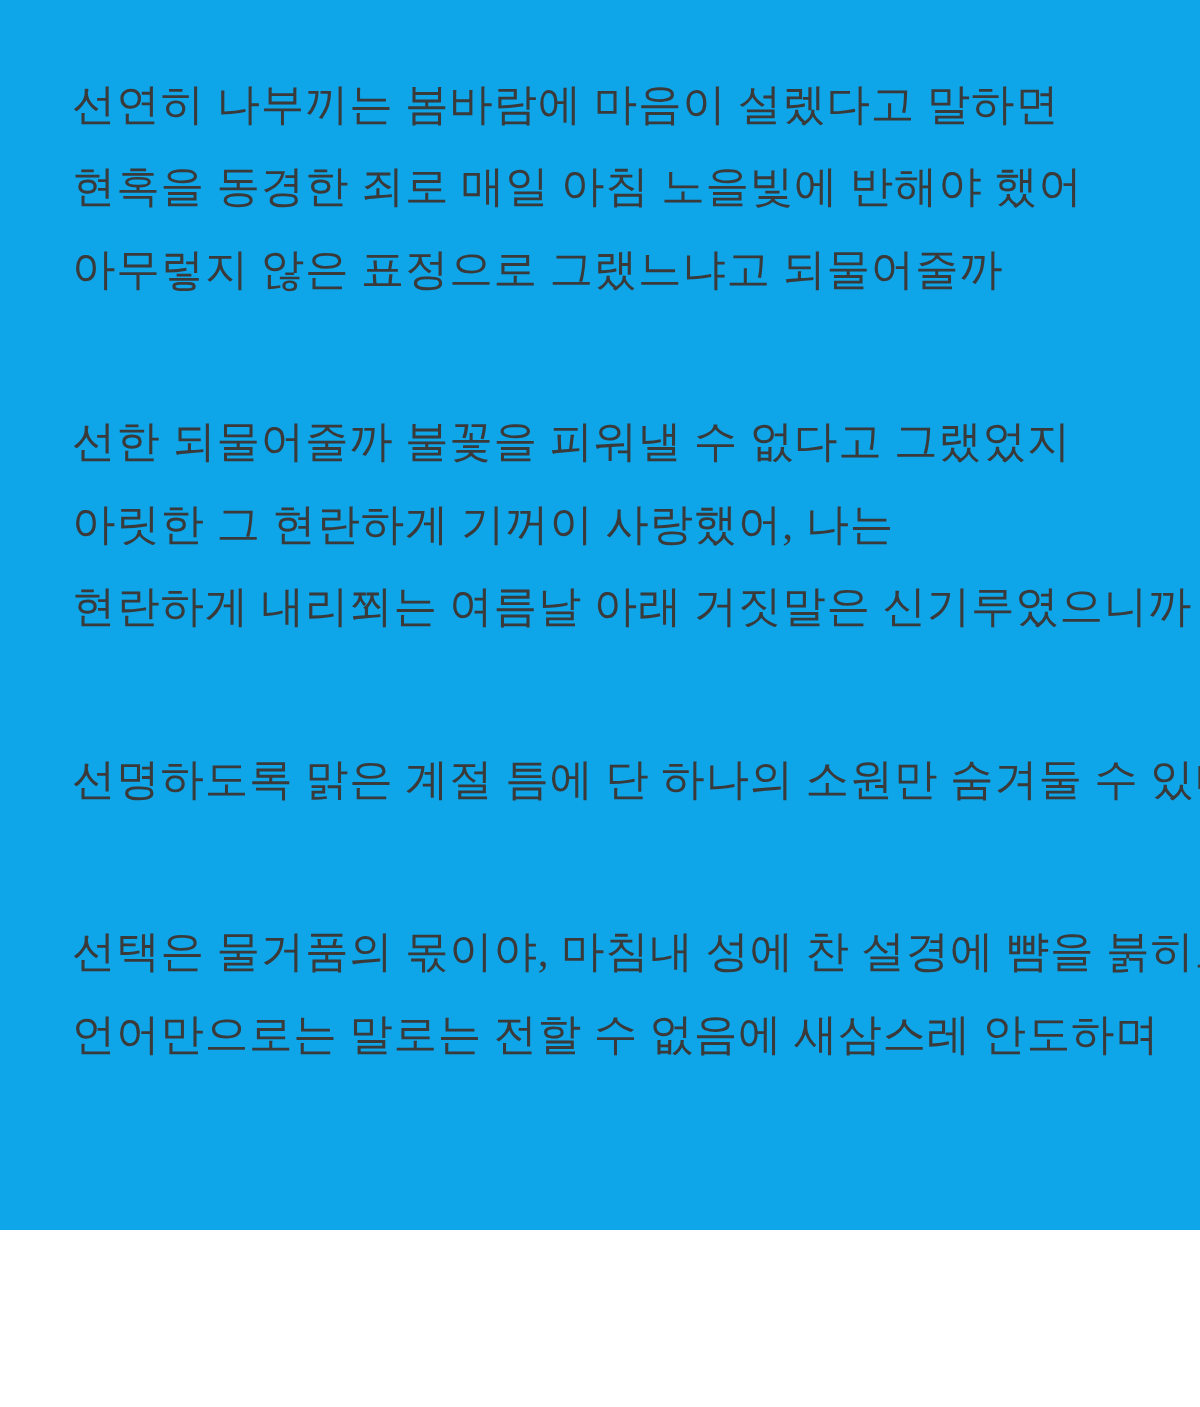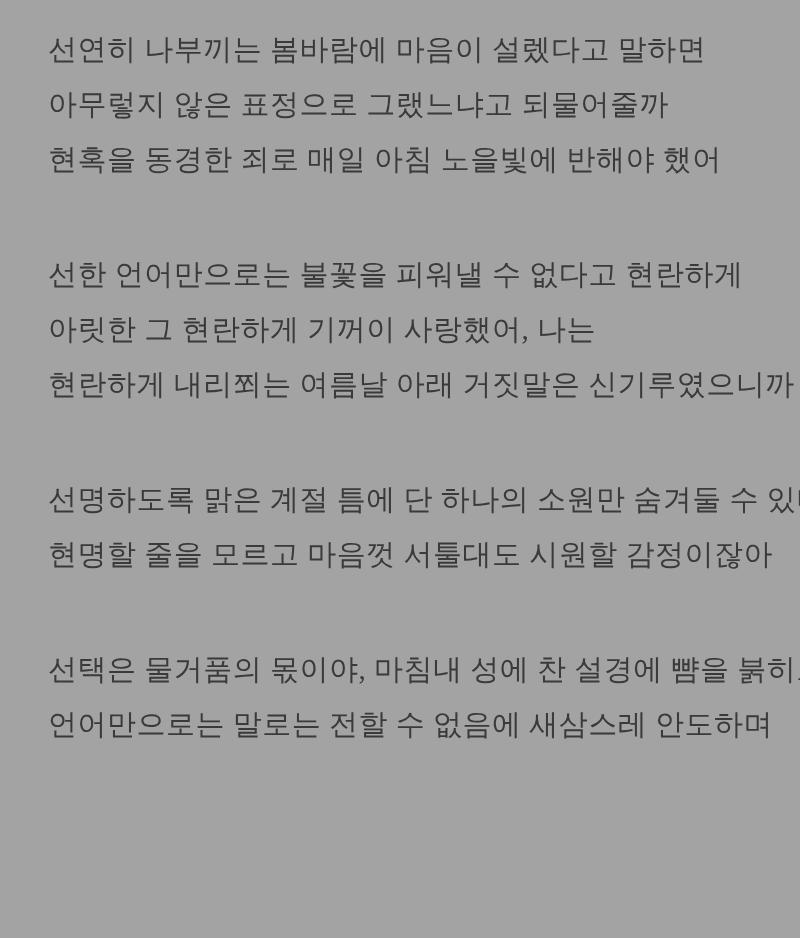--- a/index.html
+++ b/index.html
@@ -9,23 +9,23 @@
   }
   body {
     width: 800px;
     height: 938px;
     overflow: hidden;
     font-family: "Liberation Serif", "DejaVu Serif", serif;
   }
   .page {
     box-sizing: border-box;
     width: 800px;
-    height: 938px;
-    padding: 22px 20px 0 48px;
-    background: #a3a3a3;
+    height: 820px;
+    padding: 43px 20px 0 48px;
+    background: #0ea5e9;
   }
   .stanza {
     margin: 0 0 60px 0;
     padding: 0;
   }
   .line {
     font-size: 29px;
     line-height: 55px;
     color: #3a3a3a;
     letter-spacing: 0.5px;
@@ -33,33 +33,32 @@
     font-weight: 400;
   }
 </style>
 </head>
 <body>
 
 <div class="page">
 
   <p class="stanza">
     <span class="line" style="display:block">선연히 나부끼는 봄바람에 마음이 설렜다고 말하면</span>
+    <span class="line" style="display:block">현혹을 동경한 죄로 매일 아침 노을빛에 반해야 했어</span>
     <span class="line" style="display:block">아무렇지 않은 표정으로 그랬느냐고 되물어줄까</span>
-    <span class="line" style="display:block">현혹을 동경한 죄로 매일 아침 노을빛에 반해야 했어</span>
   </p>
 
   <p class="stanza">
-    <span class="line" style="display:block">선한 언어만으로는 불꽃을 피워낼 수 없다고 현란하게</span>
+    <span class="line" style="display:block">선한 되물어줄까 불꽃을 피워낼 수 없다고 그랬었지</span>
     <span class="line" style="display:block">아릿한 그 현란하게 기꺼이 사랑했어, 나는</span>
     <span class="line" style="display:block">현란하게 내리쬐는 여름날 아래 거짓말은 신기루였으니까</span>
   </p>
 
   <p class="stanza">
     <span class="line" style="display:block">선명하도록 맑은 계절 틈에 단 하나의 소원만 숨겨둘 수 있다면</span>
-    <span class="line" style="display:block">현명할 줄을 모르고 마음껏 서툴대도 시원할 감정이잖아</span>
   </p>
 
   <p class="stanza">
     <span class="line" style="display:block">선택은 물거품의 몫이야, 마침내 성에 찬 설경에 뺨을 붉히고</span>
     <span class="line" style="display:block">언어만으로는 말로는 전할 수 없음에 새삼스레 안도하며</span>
   </p>
 
 </div>
 
 </body></html>

